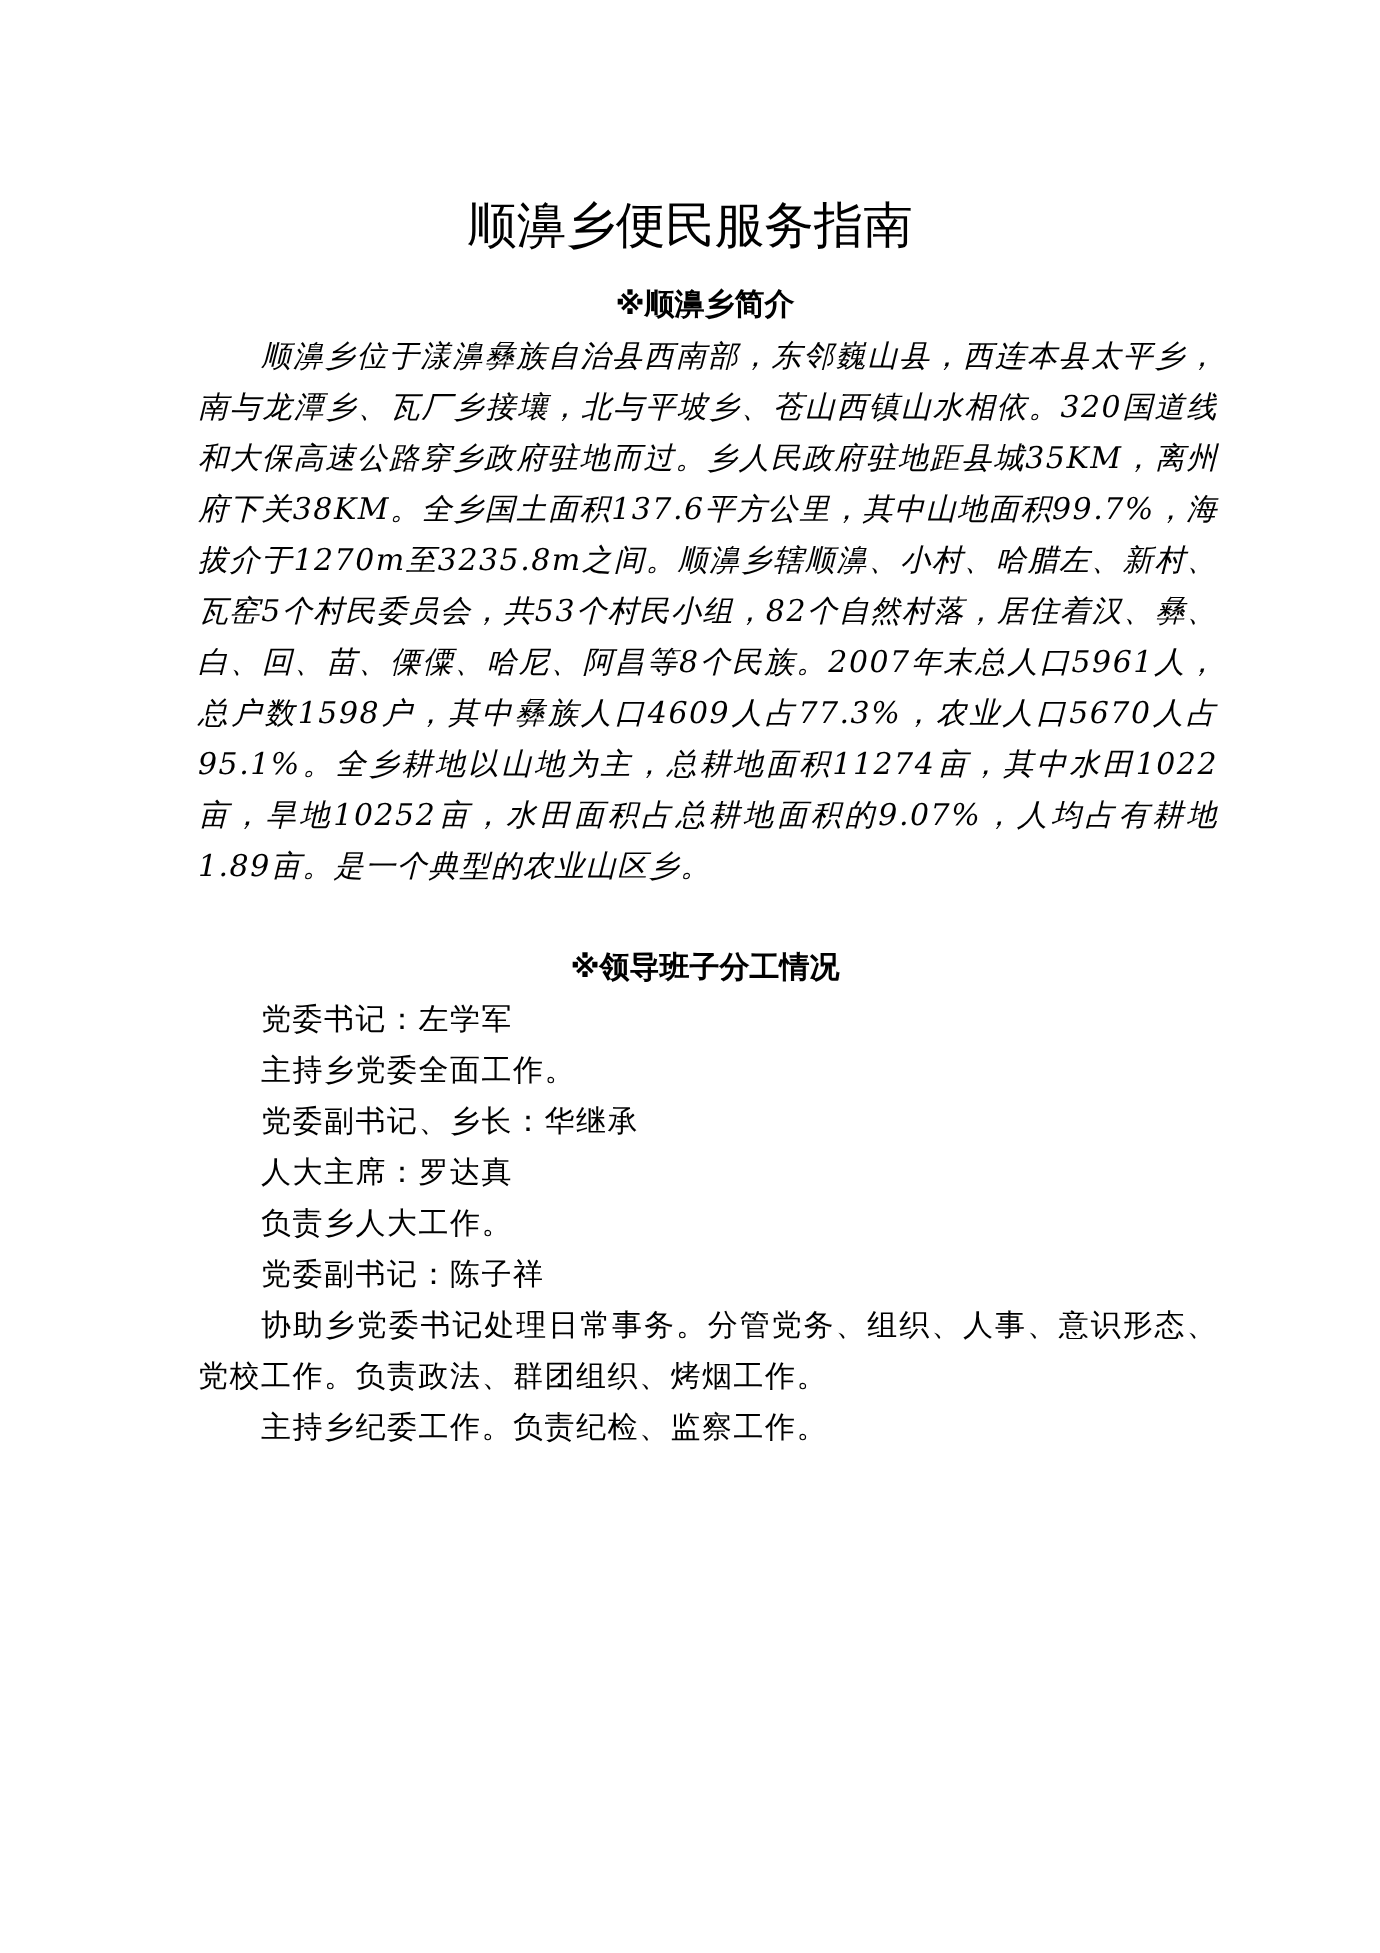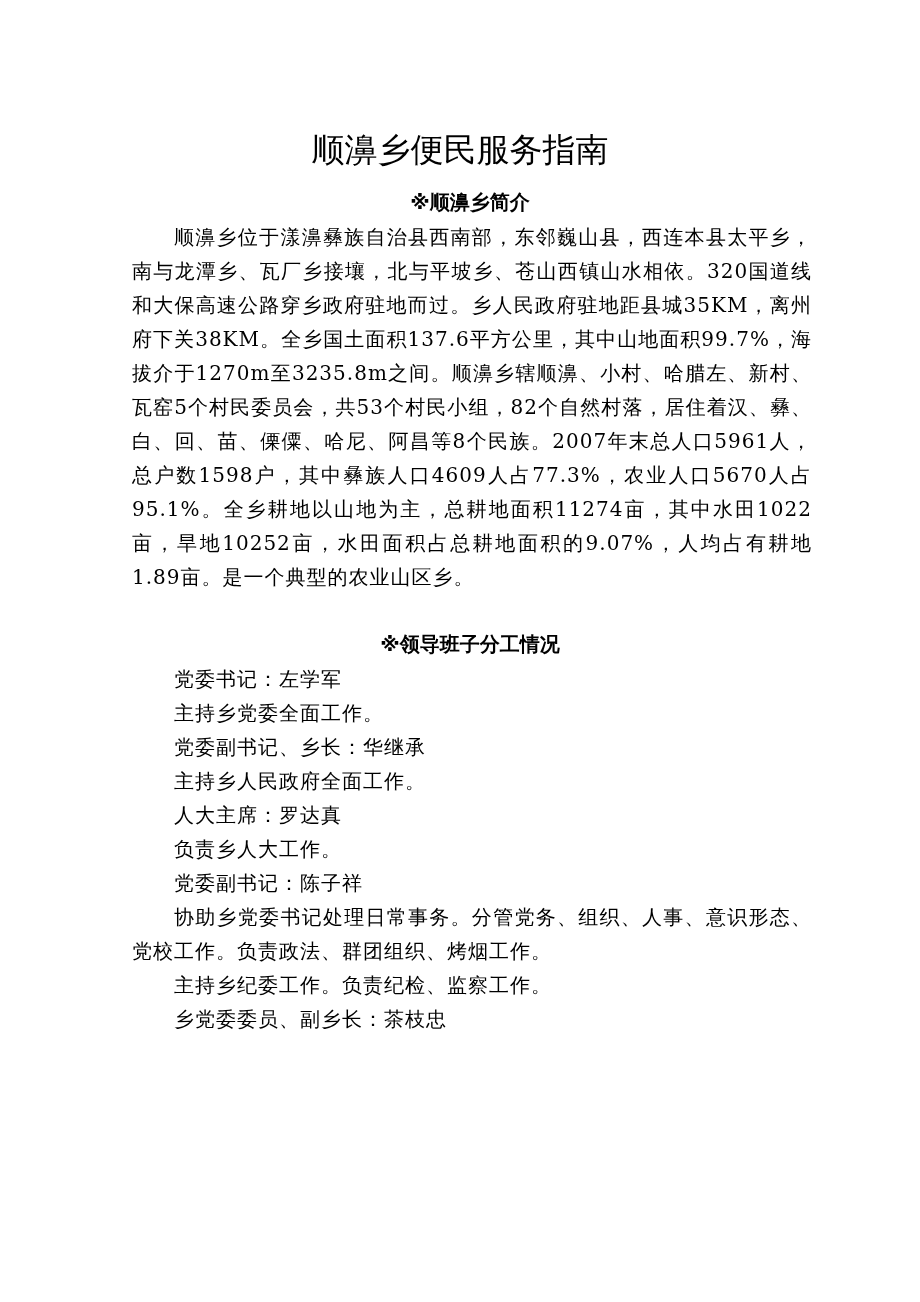--- a/index.html
+++ b/index.html
@@ -17,21 +17,21 @@
   .section-heading {
     position: absolute; left: 0; width: 940px;
     text-align: center; font-family: "DejaVu Sans", "Liberation Sans", sans-serif;
     font-size: 20px; font-weight: bold; line-height: 28px;
   }
   .body-block {
     position: absolute; left: 132px; width: 680px;
     font-size: 20px; line-height: 34px; text-align: justify;
     letter-spacing: 1px;
   }
-  .para { margin: 0; text-indent: 42px; }
+  .para { margin: 0; text-indent: 42px; font-style: italic; }
   .role { margin: 0; padding-left: 42px; font-weight: normal; font-family: "DejaVu Sans", "Liberation Sans", sans-serif; }
   .duty { margin: 0; text-indent: 42px; }
 </style>
 </head>
 <body>
 
 <div class="page">
 
   <div class="title">顺濞乡便民服务指南</div>
 
@@ -43,31 +43,29 @@
 
   <div class="section-heading" style="top:630px;">※领导班子分工情况</div>
 
   <div class="body-block" style="top:662px;">
     <div>
       <p class="role">党委书记：左学军</p>
       <p class="duty">主持乡党委全面工作。</p>
     </div>
     <div>
       <p class="role">党委副书记、乡长：华继承</p>
-      <p class="duty">主持乡人民政府全面工作。</p>
     </div>
     <div>
       <p class="role">人大主席：罗达真</p>
       <p class="duty">负责乡人大工作。</p>
     </div>
     <div>
       <p class="role">党委副书记：陈子祥</p>
       <p class="duty">协助乡党委书记处理日常事务。分管党务、组织、人事、意识形态、党校工作。负责政法、群团组织、烤烟工作。</p>
     </div>
     <div>
       <p class="duty">主持乡纪委工作。负责纪检、监察工作。</p>
     </div>
     <div>
-      <p class="role">乡党委委员、副乡长：茶枝忠</p>
     </div>
   </div>
 
 </div>
 
 </body></html>

